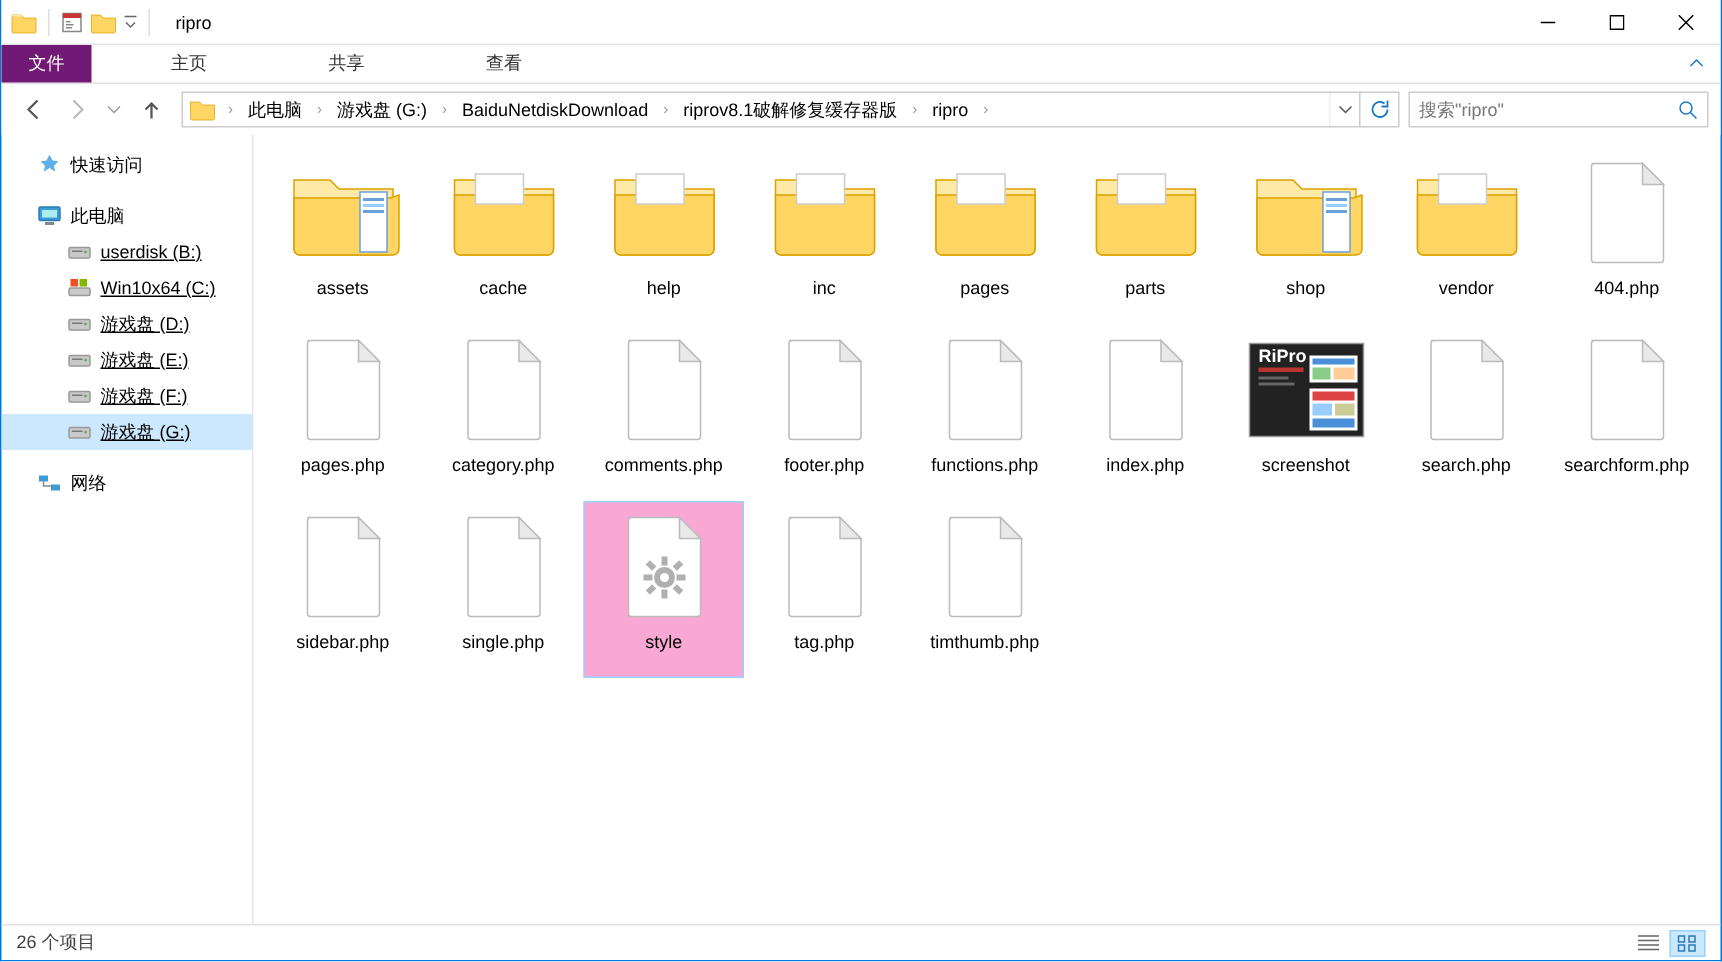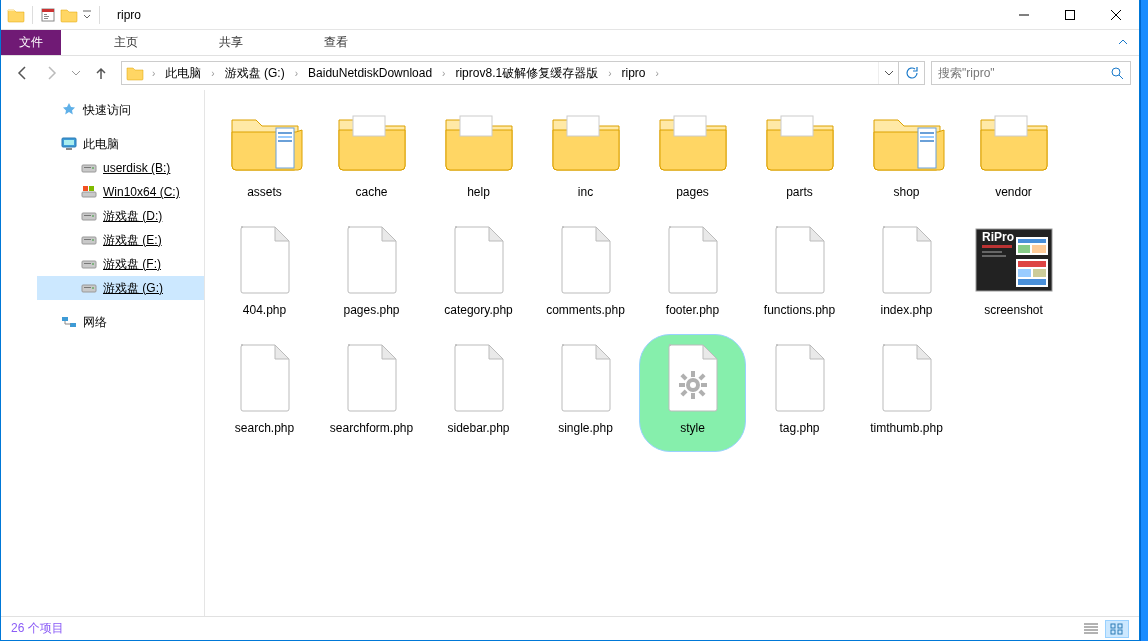--- a/index.html
+++ b/index.html
@@ -32,41 +32,41 @@
 .crumbs { display: flex; align-items: center; height:100%; overflow:hidden; }
 .crumb { display:flex; align-items:center; height:100%; }
 .crumb span { padding: 0 6px; color: #000; white-space:nowrap; }
 .crumb .ch { color:#999; font-size:10px; padding:0 4px; }
 .addrbar .drop { margin-left:auto; border-left:1px solid #eee; width:20px; height:100%; display:flex; align-items:center; justify-content:center; color:#555; }
 .addrbar .refresh { border-left:1px solid #ccc; width:26px; height:100%; display:flex; align-items:center; justify-content:center; color:#1979ca; }
 .searchbox { width: 200px; height: 24px; border: 1px solid #ccc; display: flex; align-items: center; padding: 0 6px; color:#777; }
 .searchbox .si { margin-left:auto; color:#1979ca; }
 
 
-.body { flex: 1; display: flex; min-height: 0; padding-left: 36px; }
+.body { flex: 1; display: flex; min-height: 0; }
 .nav { width: 168px; border-right: 1px solid #e5e5e5; padding: 8px 0; overflow:hidden; }
 .navgroup { margin-bottom: 10px; }
 .navitem { display: flex; align-items: center; height: 24px; padding-left: 24px; gap: 6px; white-space:nowrap; }
 .navitem.sub { padding-left: 44px; text-decoration: underline; }
 .navitem.sel { background: #cce8ff; }
 .navitem .ico { width:16px; height:16px; display:flex; align-items:center; justify-content:center; flex:0 0 16px; }
 .content { flex: 1; padding: 8px 6px; overflow:auto; display:flex; flex-wrap:wrap; align-content:flex-start; }
 .item { width: 107px; height: 118px; display:flex; flex-direction:column; align-items:center; justify-content:flex-start; padding-top:2px; border:1px solid transparent; }
-.item.sel { background:#86efac; border-color:#99d1ff;border-radius:31px; }
+.item.sel { background:#f9a8d4; border-color:#99d1ff; }
 .item .thumb { width:96px; height:82px; display:flex; align-items:center; justify-content:center; }
 .item .label { text-align:left; padding:2px 4px; word-break:break-word; line-height:1.2; }
 
 
-.status { height: 24px; border-top: 1px solid #e1e1e1; display:flex; align-items:center; padding: 0 10px; color:#8b5cf6; }
+.status { height: 24px; border-top: 1px solid #e1e1e1; display:flex; align-items:center; padding: 0 10px; color:#404040; }
 .status .views { margin-left:auto; display:flex; gap:2px; }
 .status .vb { width:24px; height:18px; border:1px solid transparent; display:flex; align-items:center; justify-content:center; }
 .status .vb.active { background:#cce8ff; border-color:#99d1ff; }
 
 
-.outer { display:flex; width:1148px; height:641px; }
+.outer { display:flex; width:1148px; height:641px;flex-direction:column; }
 .desktopedge { width:8px; background:#1a8cff; border-left:1px solid #0066cc; }
 
 
 svg { display:block; }
 </style>
 </head>
 <body>
 
 <div class="outer">
 <div class="window">

